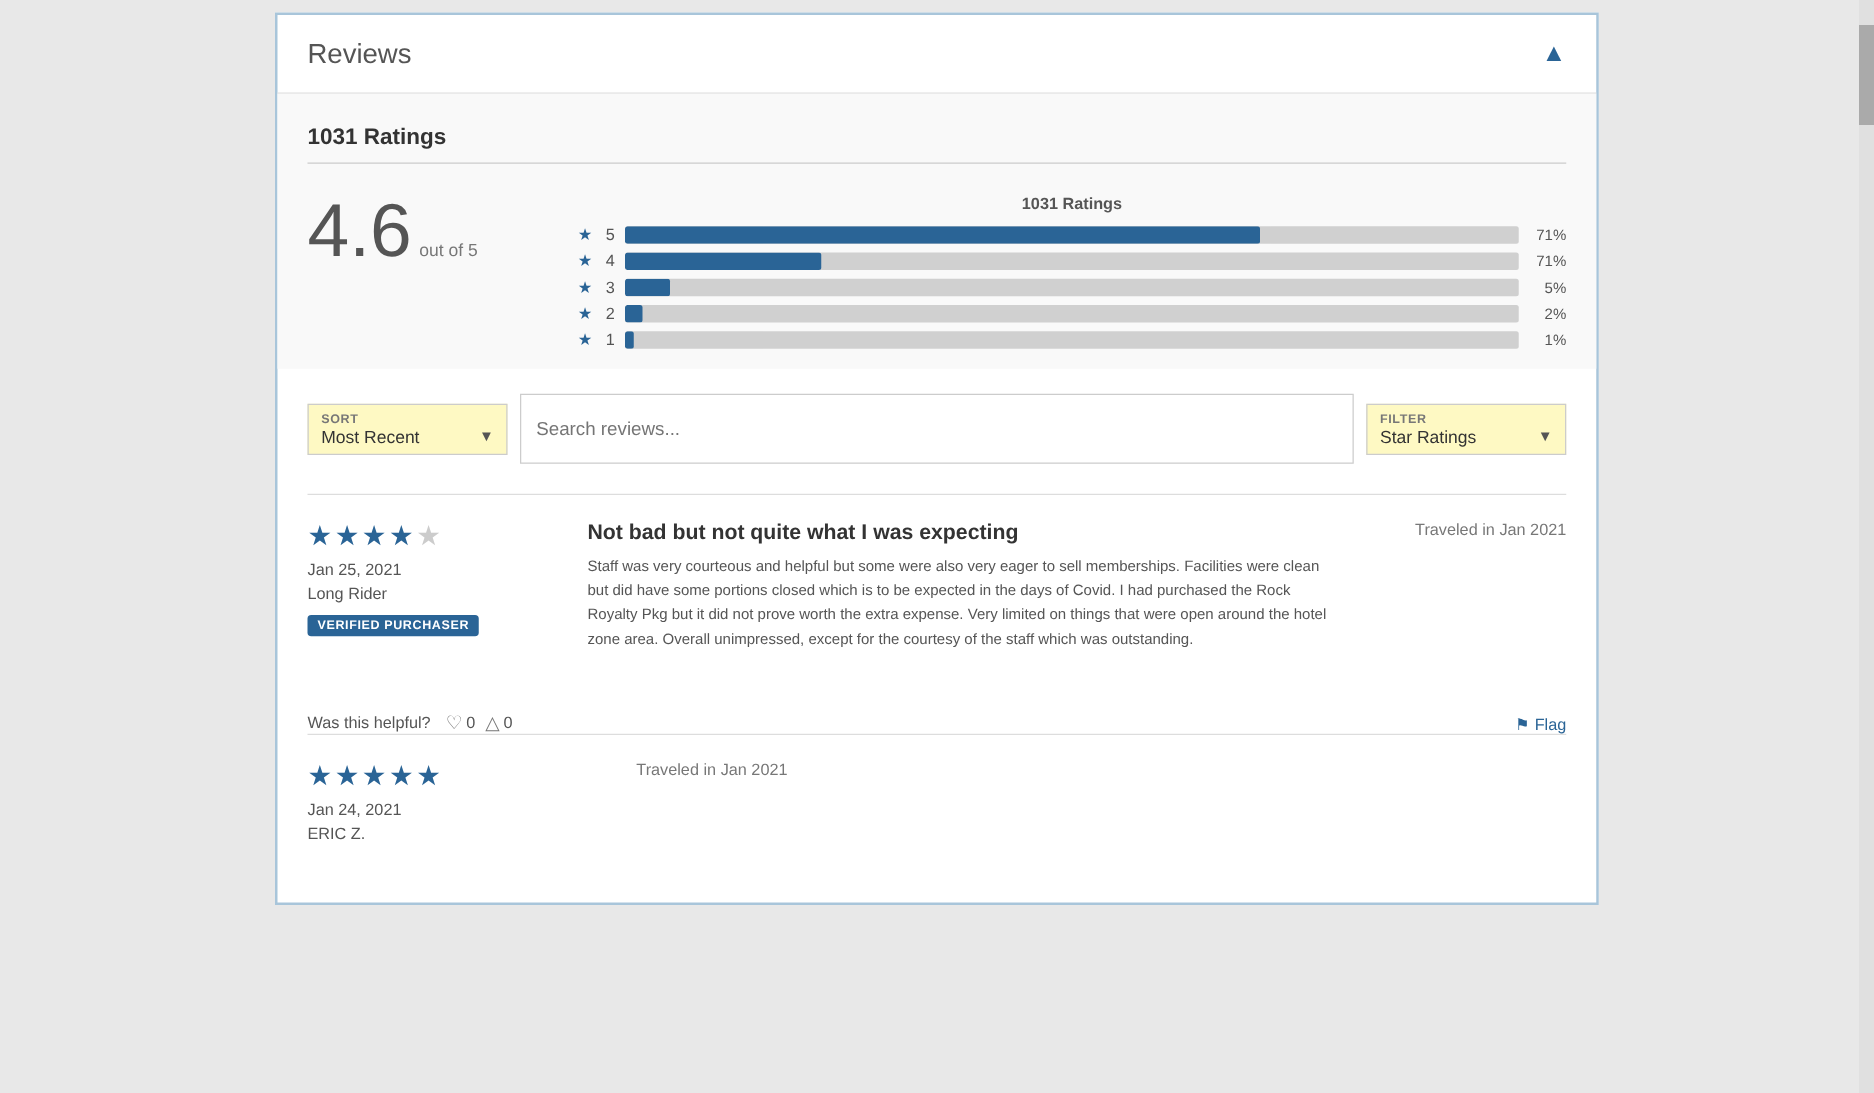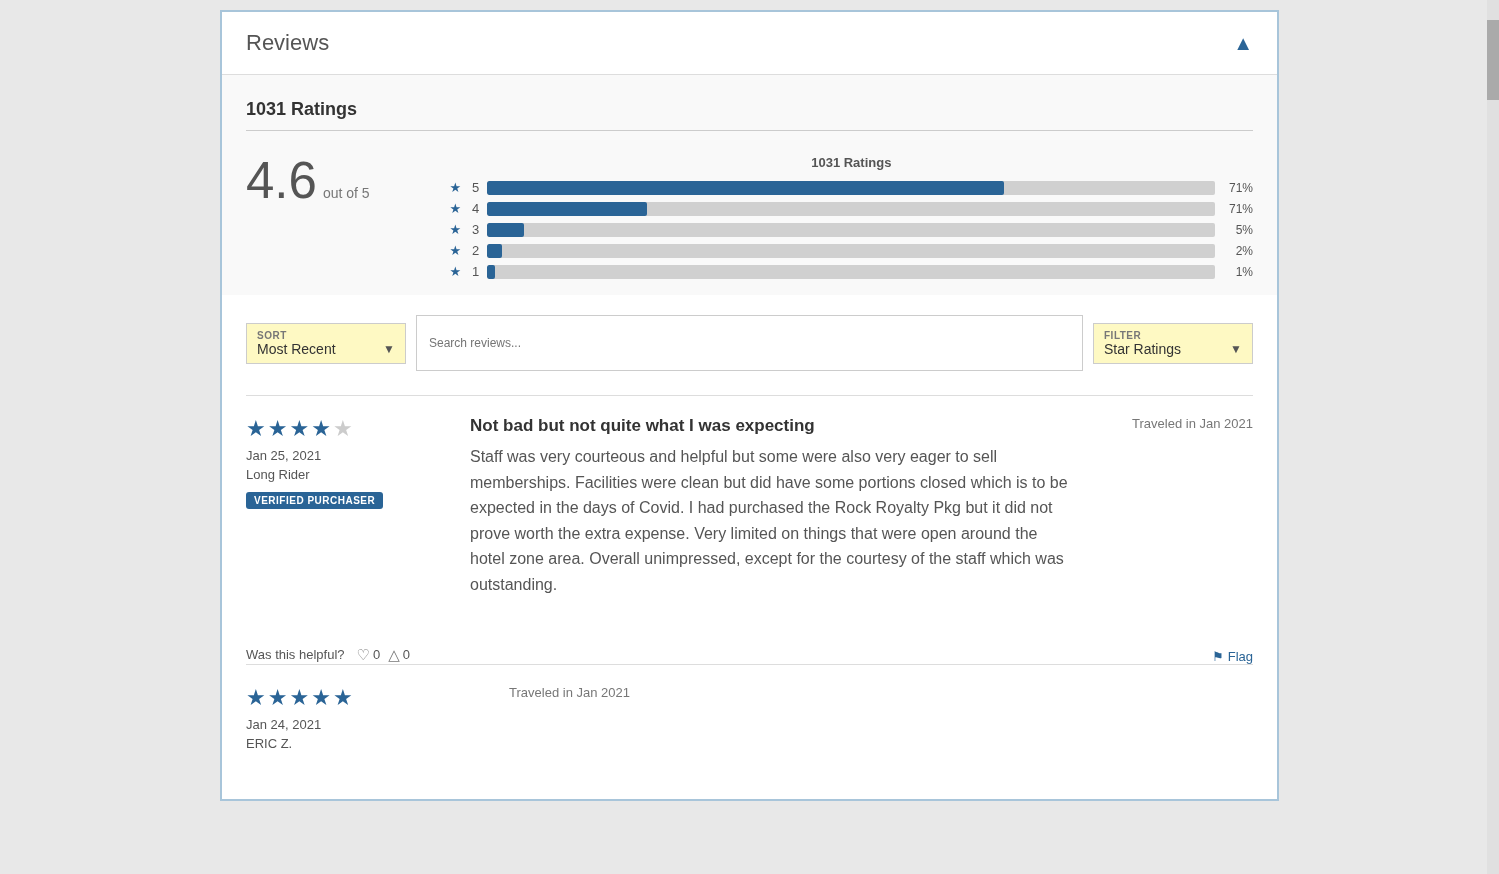--- a/index.html
+++ b/index.html
@@ -53,21 +53,21 @@
       display: flex;
       align-items: flex-start;
       padding-top: 16px;
     }
     .big-score {
       display: flex;
       align-items: baseline;
       margin-right: 80px;
     }
     .big-number {
-      font-size: 51px;
+      font-size: 60px;
       font-weight: 300;
       color: #555;
       line-height: 1;
     }
     .out-of {
       font-size: 14px;
       color: #777;
       margin-left: 6px;
     }
     .bar-chart-container {
@@ -157,21 +157,21 @@
     }
     .dropdown-arrow {
       font-size: 12px;
       color: #555;
     }
     .search-box {
       border: 1px solid #ccc;
       padding: 0 12px;
       height: 56px;
       flex: 1;
-      font-size: 12px;
+      font-size: 15px;
       color: #aaa;
       background: #fff;
     }
     .review-item {
       border-top: 1px solid #ddd;
       padding: 20px 0;
       display: flex;
       gap: 24px;
     }
     .review-left {
@@ -213,21 +213,21 @@
     .review-main {
       flex: 1;
     }
     .review-title {
       font-size: 17px;
       font-weight: 700;
       color: #333;
       margin-bottom: 8px;
     }
     .review-body {
-      font-size: 16px;
+      font-size: 12px;
       color: #555;
       line-height: 1.6;
     }
     .review-right {
       width: 160px;
       flex-shrink: 0;
       font-size: 13px;
       color: #777;
       text-align: right;
     }

